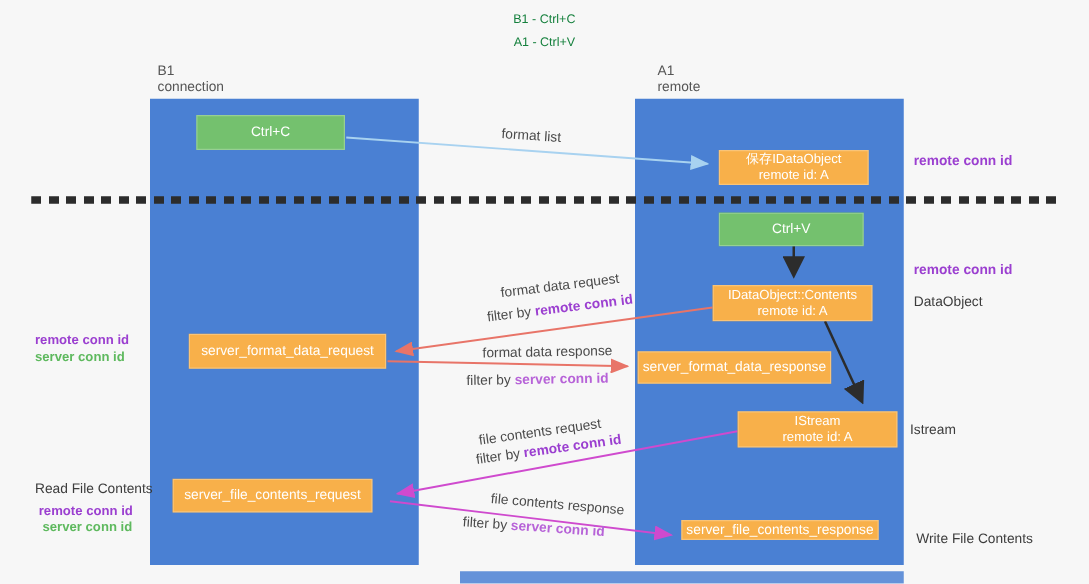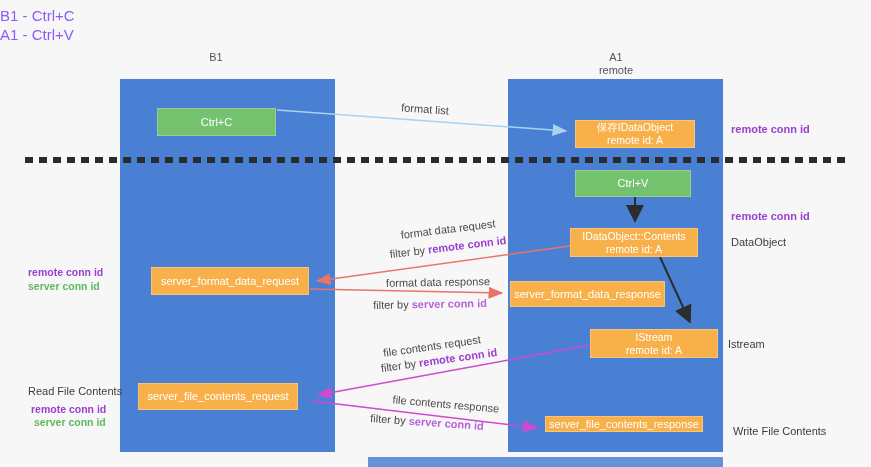--- a/index.html
+++ b/index.html
@@ -1,21 +1,21 @@
 <!DOCTYPE html>
 <html style="--lifeline-blue: #4a80d3; --box-green: #74c16e; --box-orange: #f8b04a; --arrow-lightblue: #a8d2f0; --arrow-red: #e87468; --arrow-magenta: #cf4ace; --arrow-black: #2c2c2c; --text-purple: #9b3fd0; --text-purple-light: #b763d8; --text-green: #5eb95e;"><head>
 <meta charset="utf-8">
 <style>
   html,body { margin:0; padding:0; background:#f7f7f7; font-family:"Liberation Sans", sans-serif; }
   .canvas { position:relative; width:871px; height:467px; background:#f7f7f7; overflow:hidden; }
 
-  .title { position:absolute; left:0; top:6px; width:871px; 
-           font-size:15px; line-height:19px; color:#8b5cf6; }
+  .title { position:absolute; left:0; top:6px; width:871px; text-align:center;
+           font-size:10px; line-height:19px; color:#15803d; }
 
-  .colhead { position:absolute; text-align:center; font-size:11px; line-height:13px; color:#555; }
+  .colhead { position:absolute; font-size:11px; line-height:13px; color:#555; }
 
   .lifeline { position:absolute; top:79px; width:215px; height:373px;
               background:var(--lifeline-blue,#4a80d3); }
 
   .dashed-separator { position:absolute; left:25px; top:157px; width:821px; height:6px;
       background:repeating-linear-gradient(90deg,#2c2c2c 0 8px,transparent 8px 14px); }
 
   .bottom-bar { position:absolute; left:368px; top:457px; width:355px; height:10px;
                 background:var(--lifeline-blue,#4a80d3); opacity:.85; }
 
@@ -42,20 +42,21 @@
 
 <div class="canvas">
 
   <div class="title">
     <div>B1 - Ctrl+C</div>
     <div>A1 - Ctrl+V</div>
   </div>
 
   <div class="colhead" style="left:126px;top:51px;width:180px">
     <div>B1</div>
+    <div>connection</div>
   </div>
   <div class="colhead" style="left:526px;top:51px;width:180px">
     <div>A1</div>
     <div>remote</div>
   </div>
 
   <div class="lifeline" style="left:120px"></div>
   <div class="lifeline" style="left:508px"></div>
 
   <div class="dashed-separator"></div>
@@ -78,21 +79,21 @@
     </defs>
     <line x1="277" y1="110" x2="566" y2="131" stroke="#a8d2f0" stroke-width="1.5" marker-end="url(#m-blue)"></line>
     <line x1="635" y1="197" x2="635" y2="219" stroke="#2c2c2c" stroke-width="2" marker-end="url(#m-blk)"></line>
     <line x1="570" y1="246" x2="317" y2="281" stroke="#e87468" stroke-width="1.5" marker-end="url(#m-red)"></line>
     <line x1="310" y1="289" x2="502" y2="293" stroke="#e87468" stroke-width="1.5" marker-end="url(#m-red)"></line>
     <line x1="660" y1="257" x2="689" y2="320" stroke="#2c2c2c" stroke-width="2" marker-end="url(#m-blk)"></line>
     <line x1="590" y1="345" x2="318" y2="395" stroke="#cf4ace" stroke-width="1.5" marker-end="url(#m-mag)"></line>
     <line x1="312" y1="401" x2="537" y2="428" stroke="#cf4ace" stroke-width="1.5" marker-end="url(#m-mag)"></line>
   </svg>
 
-  <div class="box green" style="left:157px;top:108px;width:119px;height:28px">Ctrl+C</div>
+  <div class="box green" style="left:157px;top:92px;width:119px;height:28px">Ctrl+C</div>
 
   <div class="box orange small" style="left:575px;top:120px;width:120px;height:28px">
     <div>保存IDataObject</div>
     <div>remote id: A</div>
   </div>
 
   <div class="box green" style="left:575px;top:170px;width:116px;height:27px">Ctrl+V</div>
 
   <div class="box orange small" style="left:570px;top:228px;width:128px;height:29px">
     <div>IDataObject::Contents</div>

